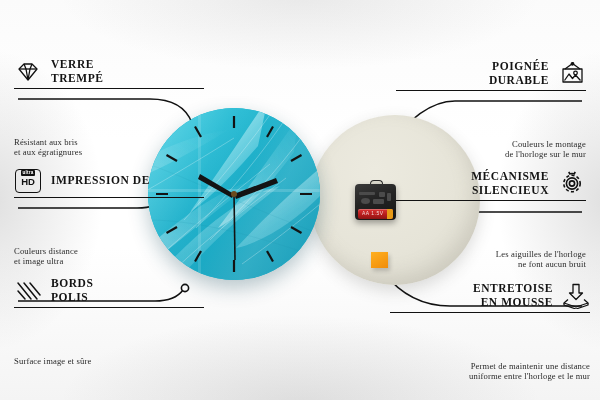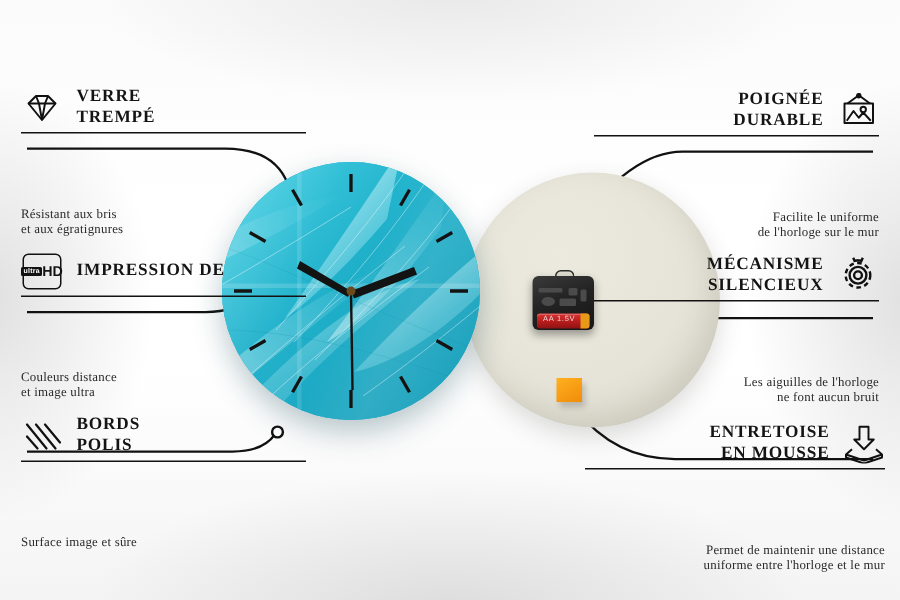--- a/index.html
+++ b/index.html
@@ -88,21 +88,21 @@
   .f-rule{height:0;border-top:1.4px solid #121212;margin:3px 0 3px 0;}
   .f-desc{
     font-family:"Liberation Serif", serif;
     font-size:8.6px;line-height:10.4px;color:#2a2a2a;letter-spacing:0.15px;margin-top:48px;
   }
   .f-icon{width:28px;height:26px;flex:0 0 28px;display:flex;align-items:center;justify-content:center;}
   .f-icon svg{display:block;}
 
   .hd-badge{
     width:24px;height:22px;border:1.6px solid #111;border-radius:4px;
-    display:flex;flex-direction:row;align-items:center;justify-content:center;
+    display:flex;flex-direction:column;align-items:center;
     font-family:"Liberation Sans",sans-serif;line-height:1;
   }
   .hd-ultra{font-size:4.6px;font-weight:bold;letter-spacing:0.2px;color:#111;background:#111;color:#fff;padding:0.5px 1.5px;border-radius:1px;}
   .hd-main{font-size:9.5px;font-weight:bold;color:#111;margin-top:1px;}
 </style>
 </head>
 <body>
 
 <div id="stage">
 
@@ -294,21 +294,21 @@
           </g>
         </svg>
       </span>
       <span class="f-title">
         <span>POIGNÉE</span><br>
         <span>DURABLE</span>
       </span>
     </div>
     <div class="f-rule"></div>
     <div class="f-desc">
-      <span>Facilite le uniforme</span><br>
+      <span>Couleurs le montage</span><br>
       <span>de l'horloge sur le mur</span>
     </div>
   </div>
 
   <div class="feature right" style="right:10px;top:282px;width:200px;">
     <div class="f-head">
       <span class="f-icon">
         <svg width="28" height="26" viewBox="0 0 28 26">
           <g fill="none" stroke="#111" stroke-width="1.3" stroke-linejoin="round">
             <path d="M11,1.5 L17,1.5 L17,10 L20.5,10 L14,16.5 L7.5,10 L11,10 Z"></path>

